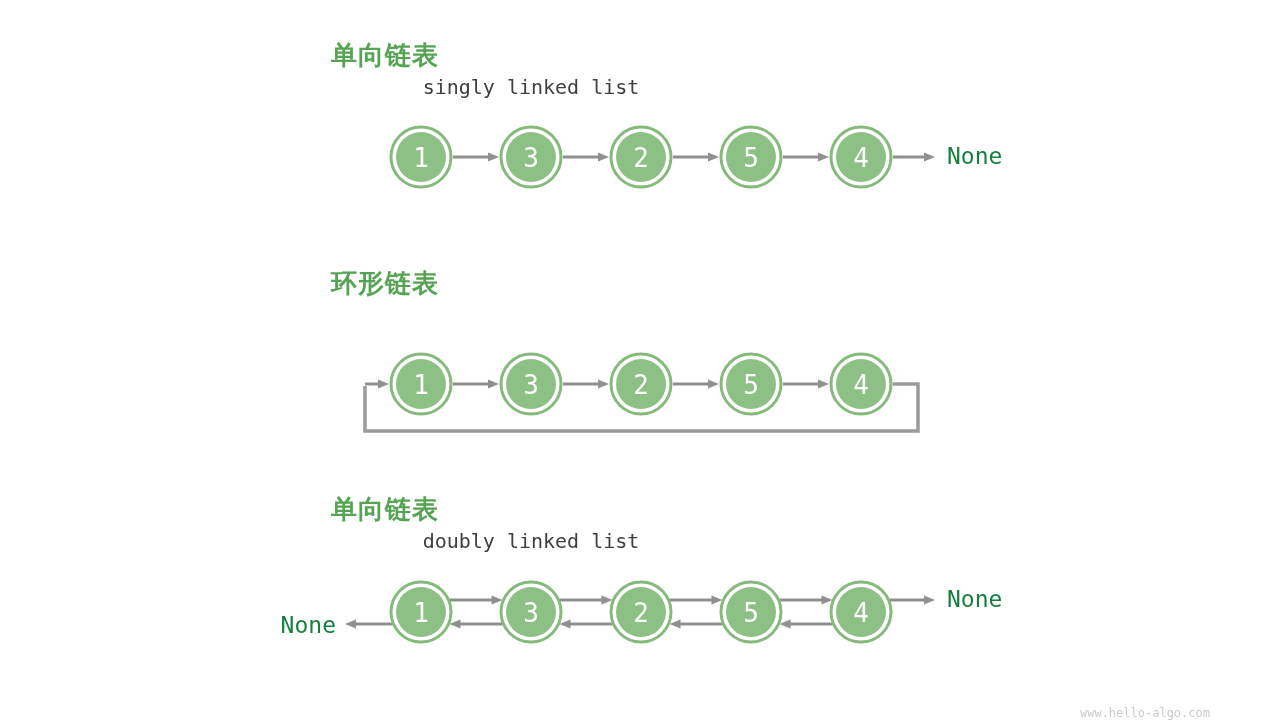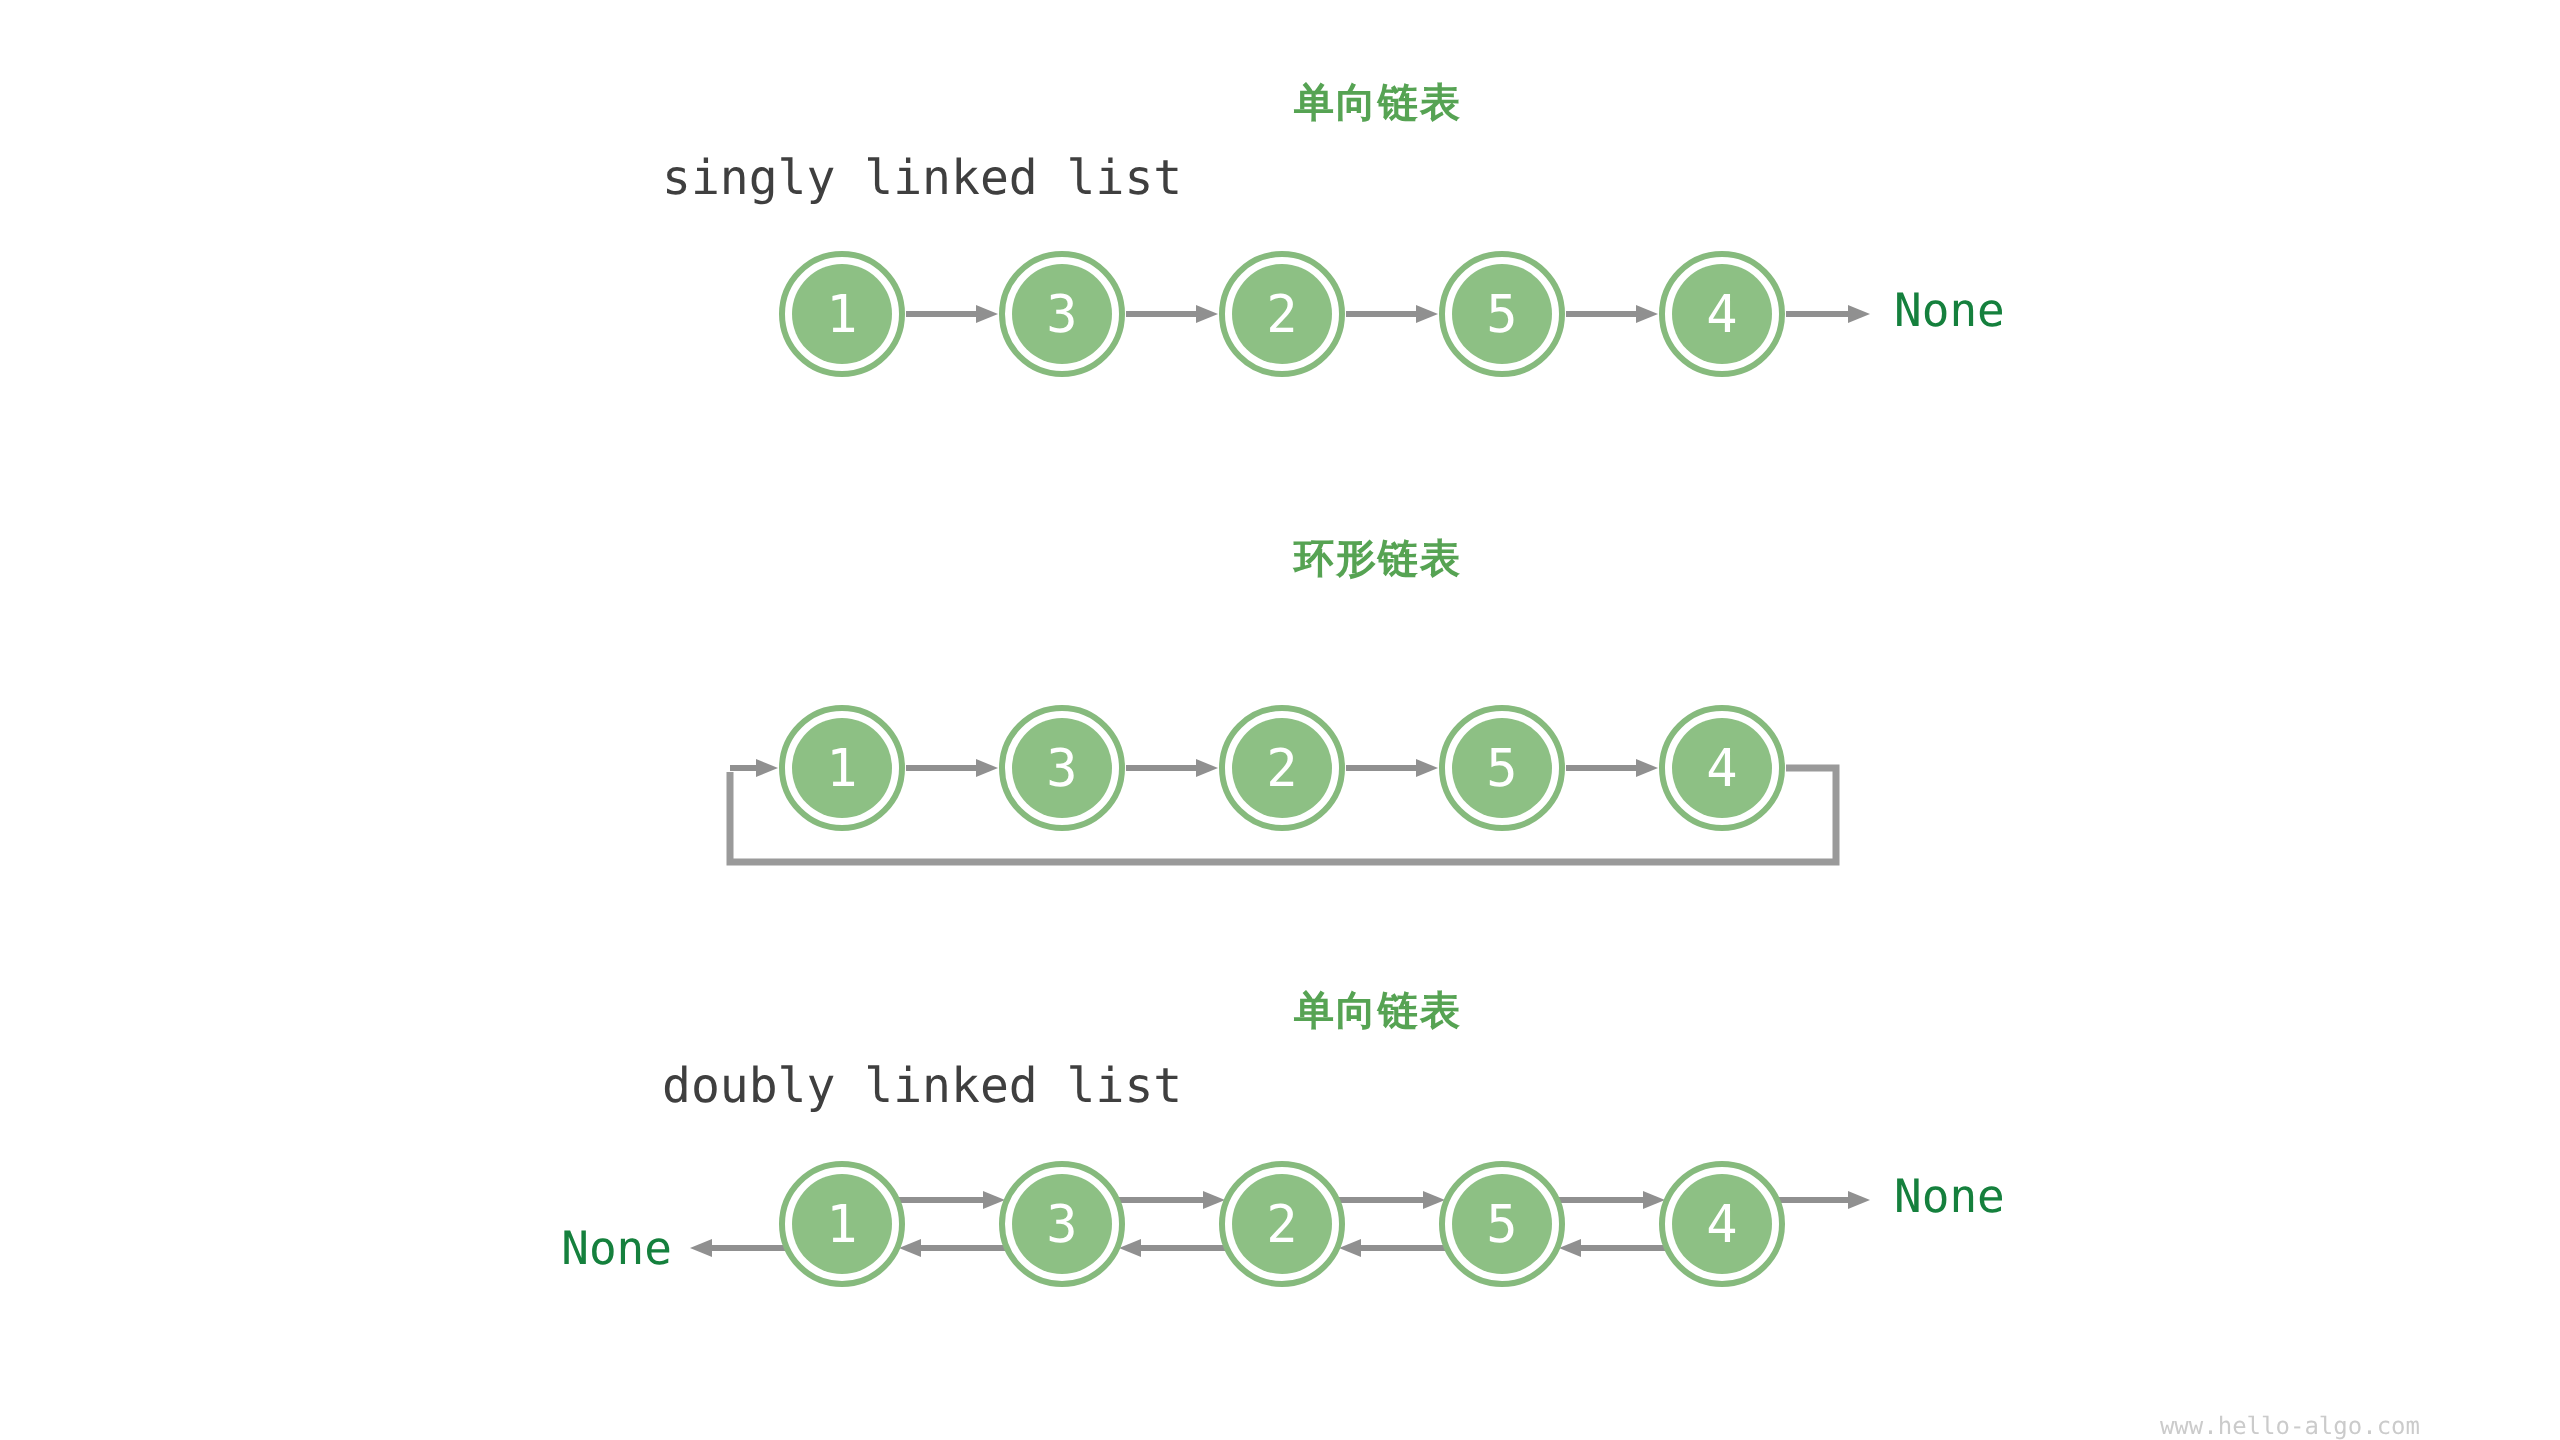--- a/index.html
+++ b/index.html
@@ -13,33 +13,34 @@
   }
   #diagram-svg {
     position: absolute;
     left: 0; top: 0;
     width: 1280px; height: 720px;
   }
   .title-zh {
     position: absolute;
     left: 331px;
     width: 400px;
-    text-align: right;
+    text-align: left;
     font-family: "Liberation Sans", sans-serif;
     font-weight: bold;
-    font-size: 20px;
+    font-size: 26px;
     color: #56A353;
     letter-spacing: 1px;
   }
   .title-en {
     position: absolute;
     left: 331px;
     width: 400px;
+    text-align: center;
     font-family: "DejaVu Sans Mono", monospace;
-    font-size: 24px;
+    font-size: 20px;
     color: #3F3F3F;
   }
   .none-label {
     position: absolute;
     font-family: "DejaVu Sans Mono", monospace;
     font-size: 23px;
     color: #15803d;
   }
   .watermark {
     position: absolute;

